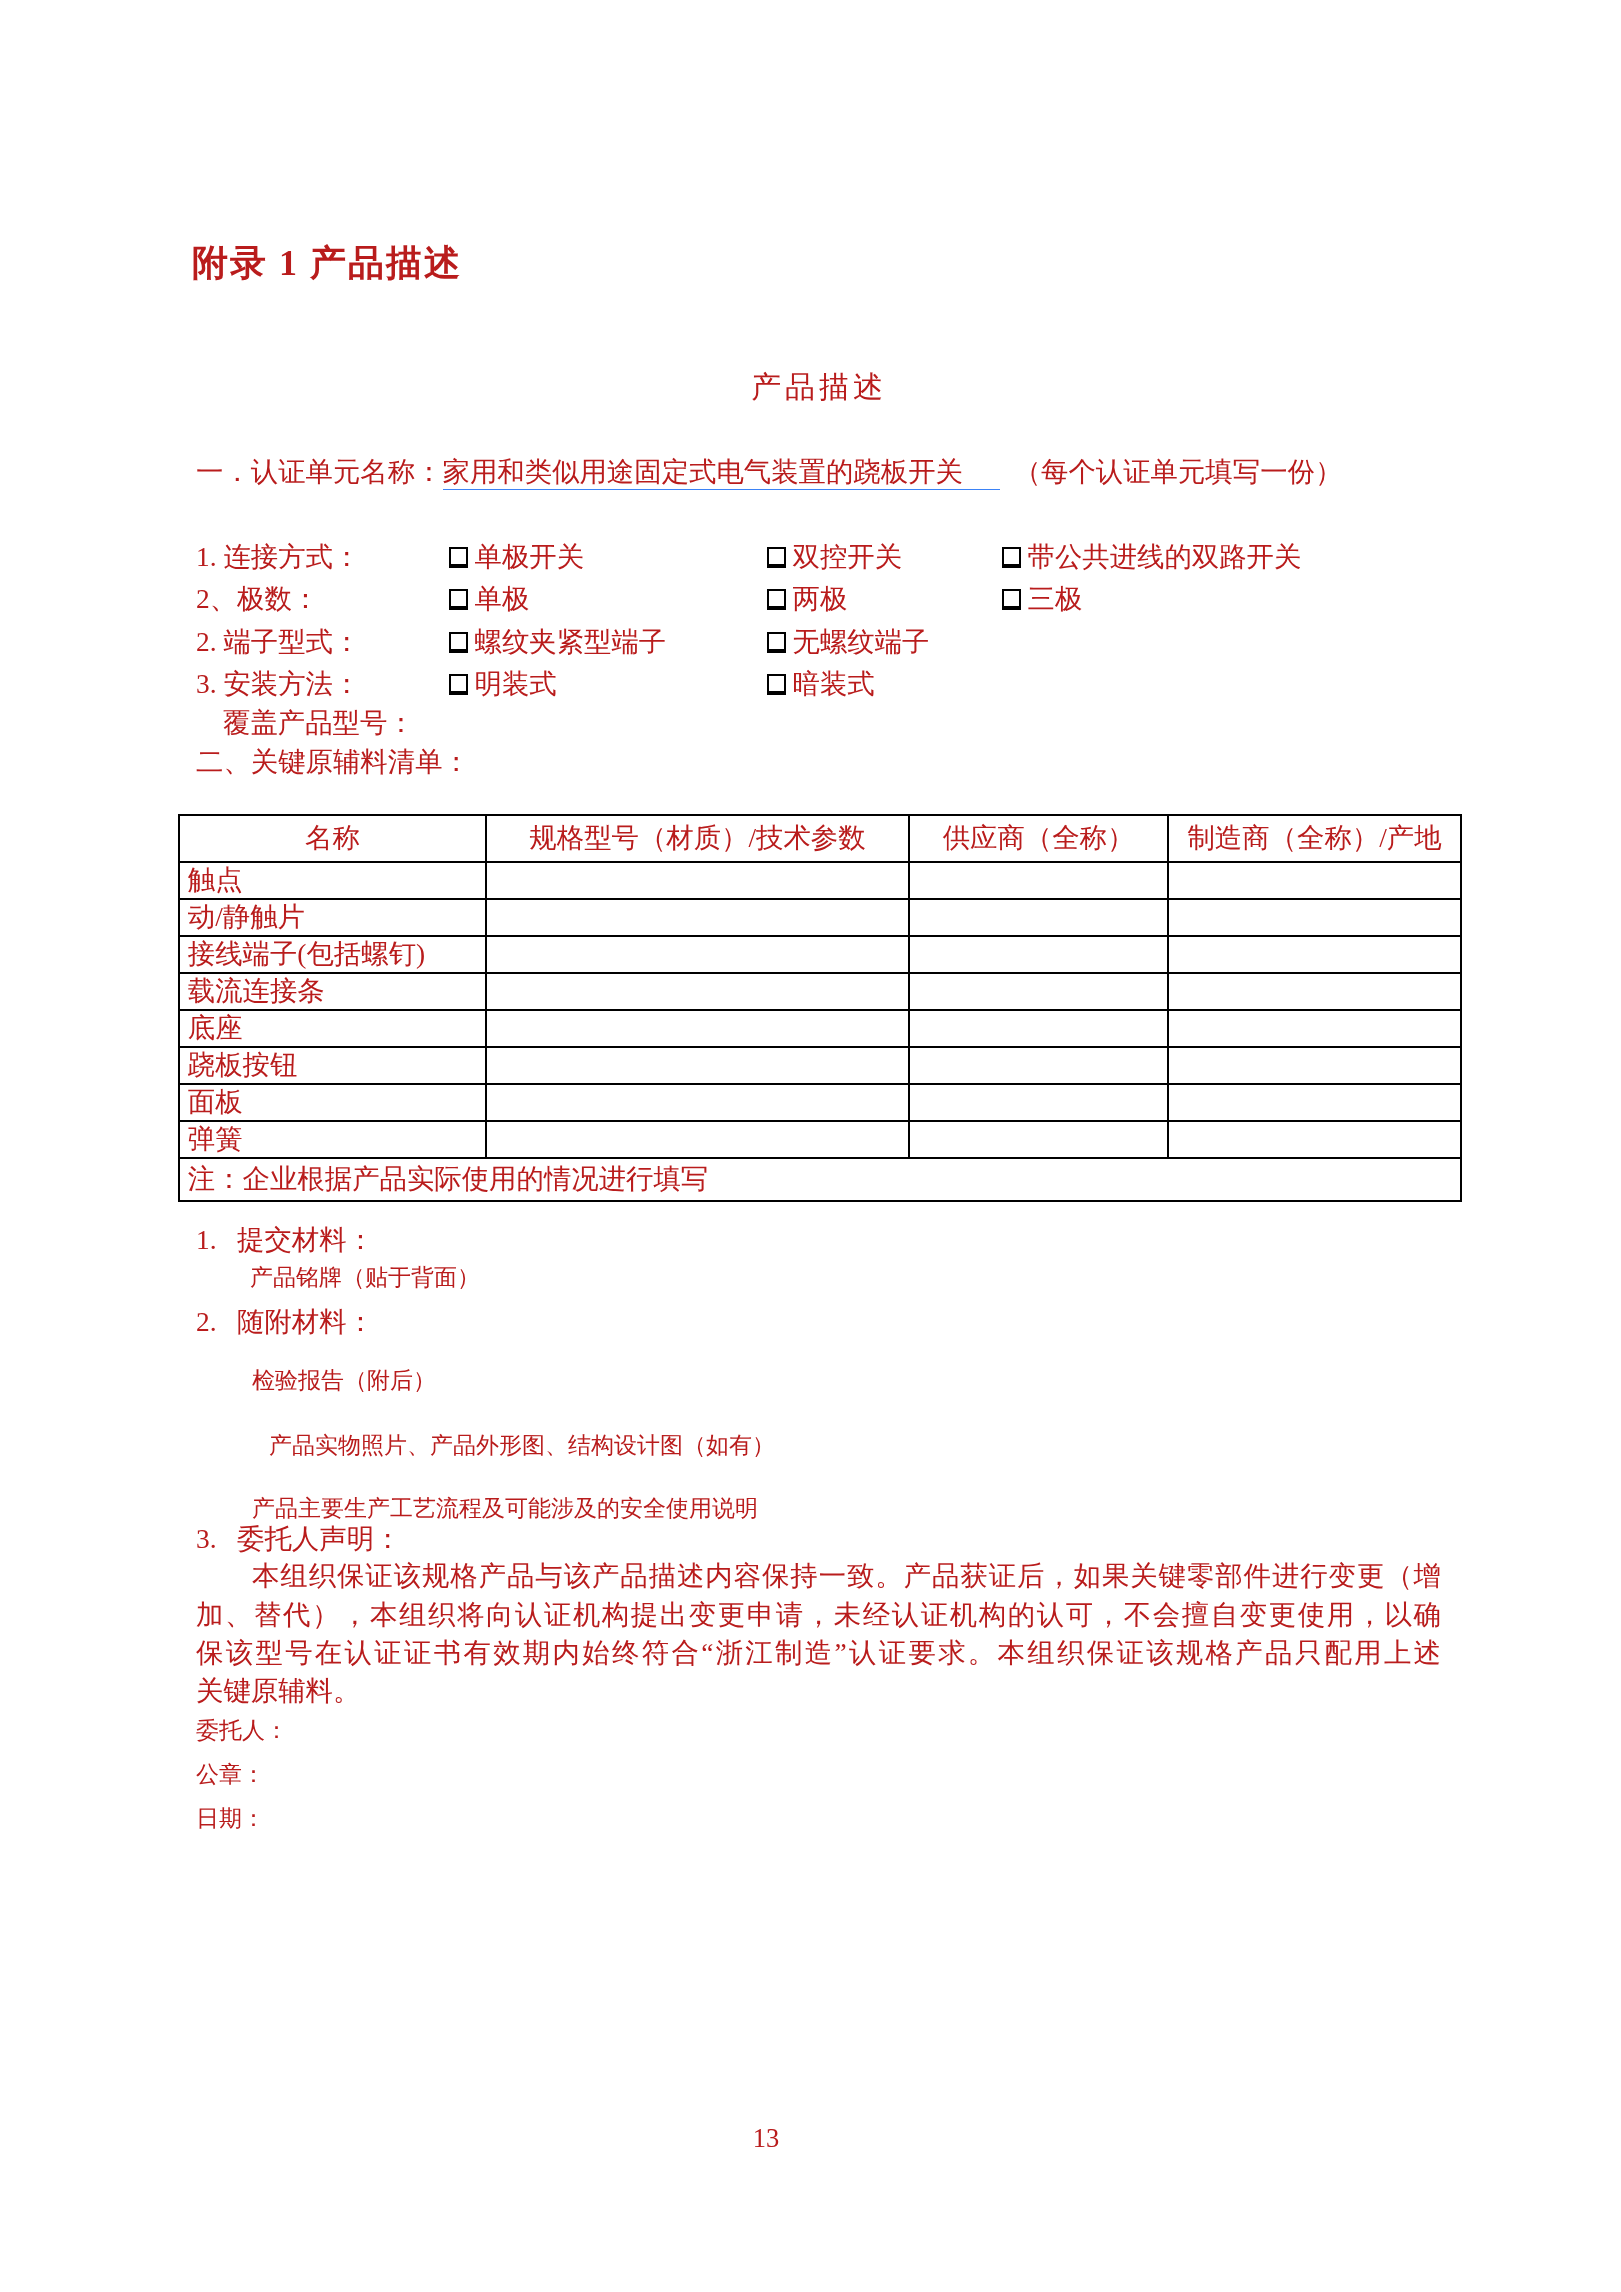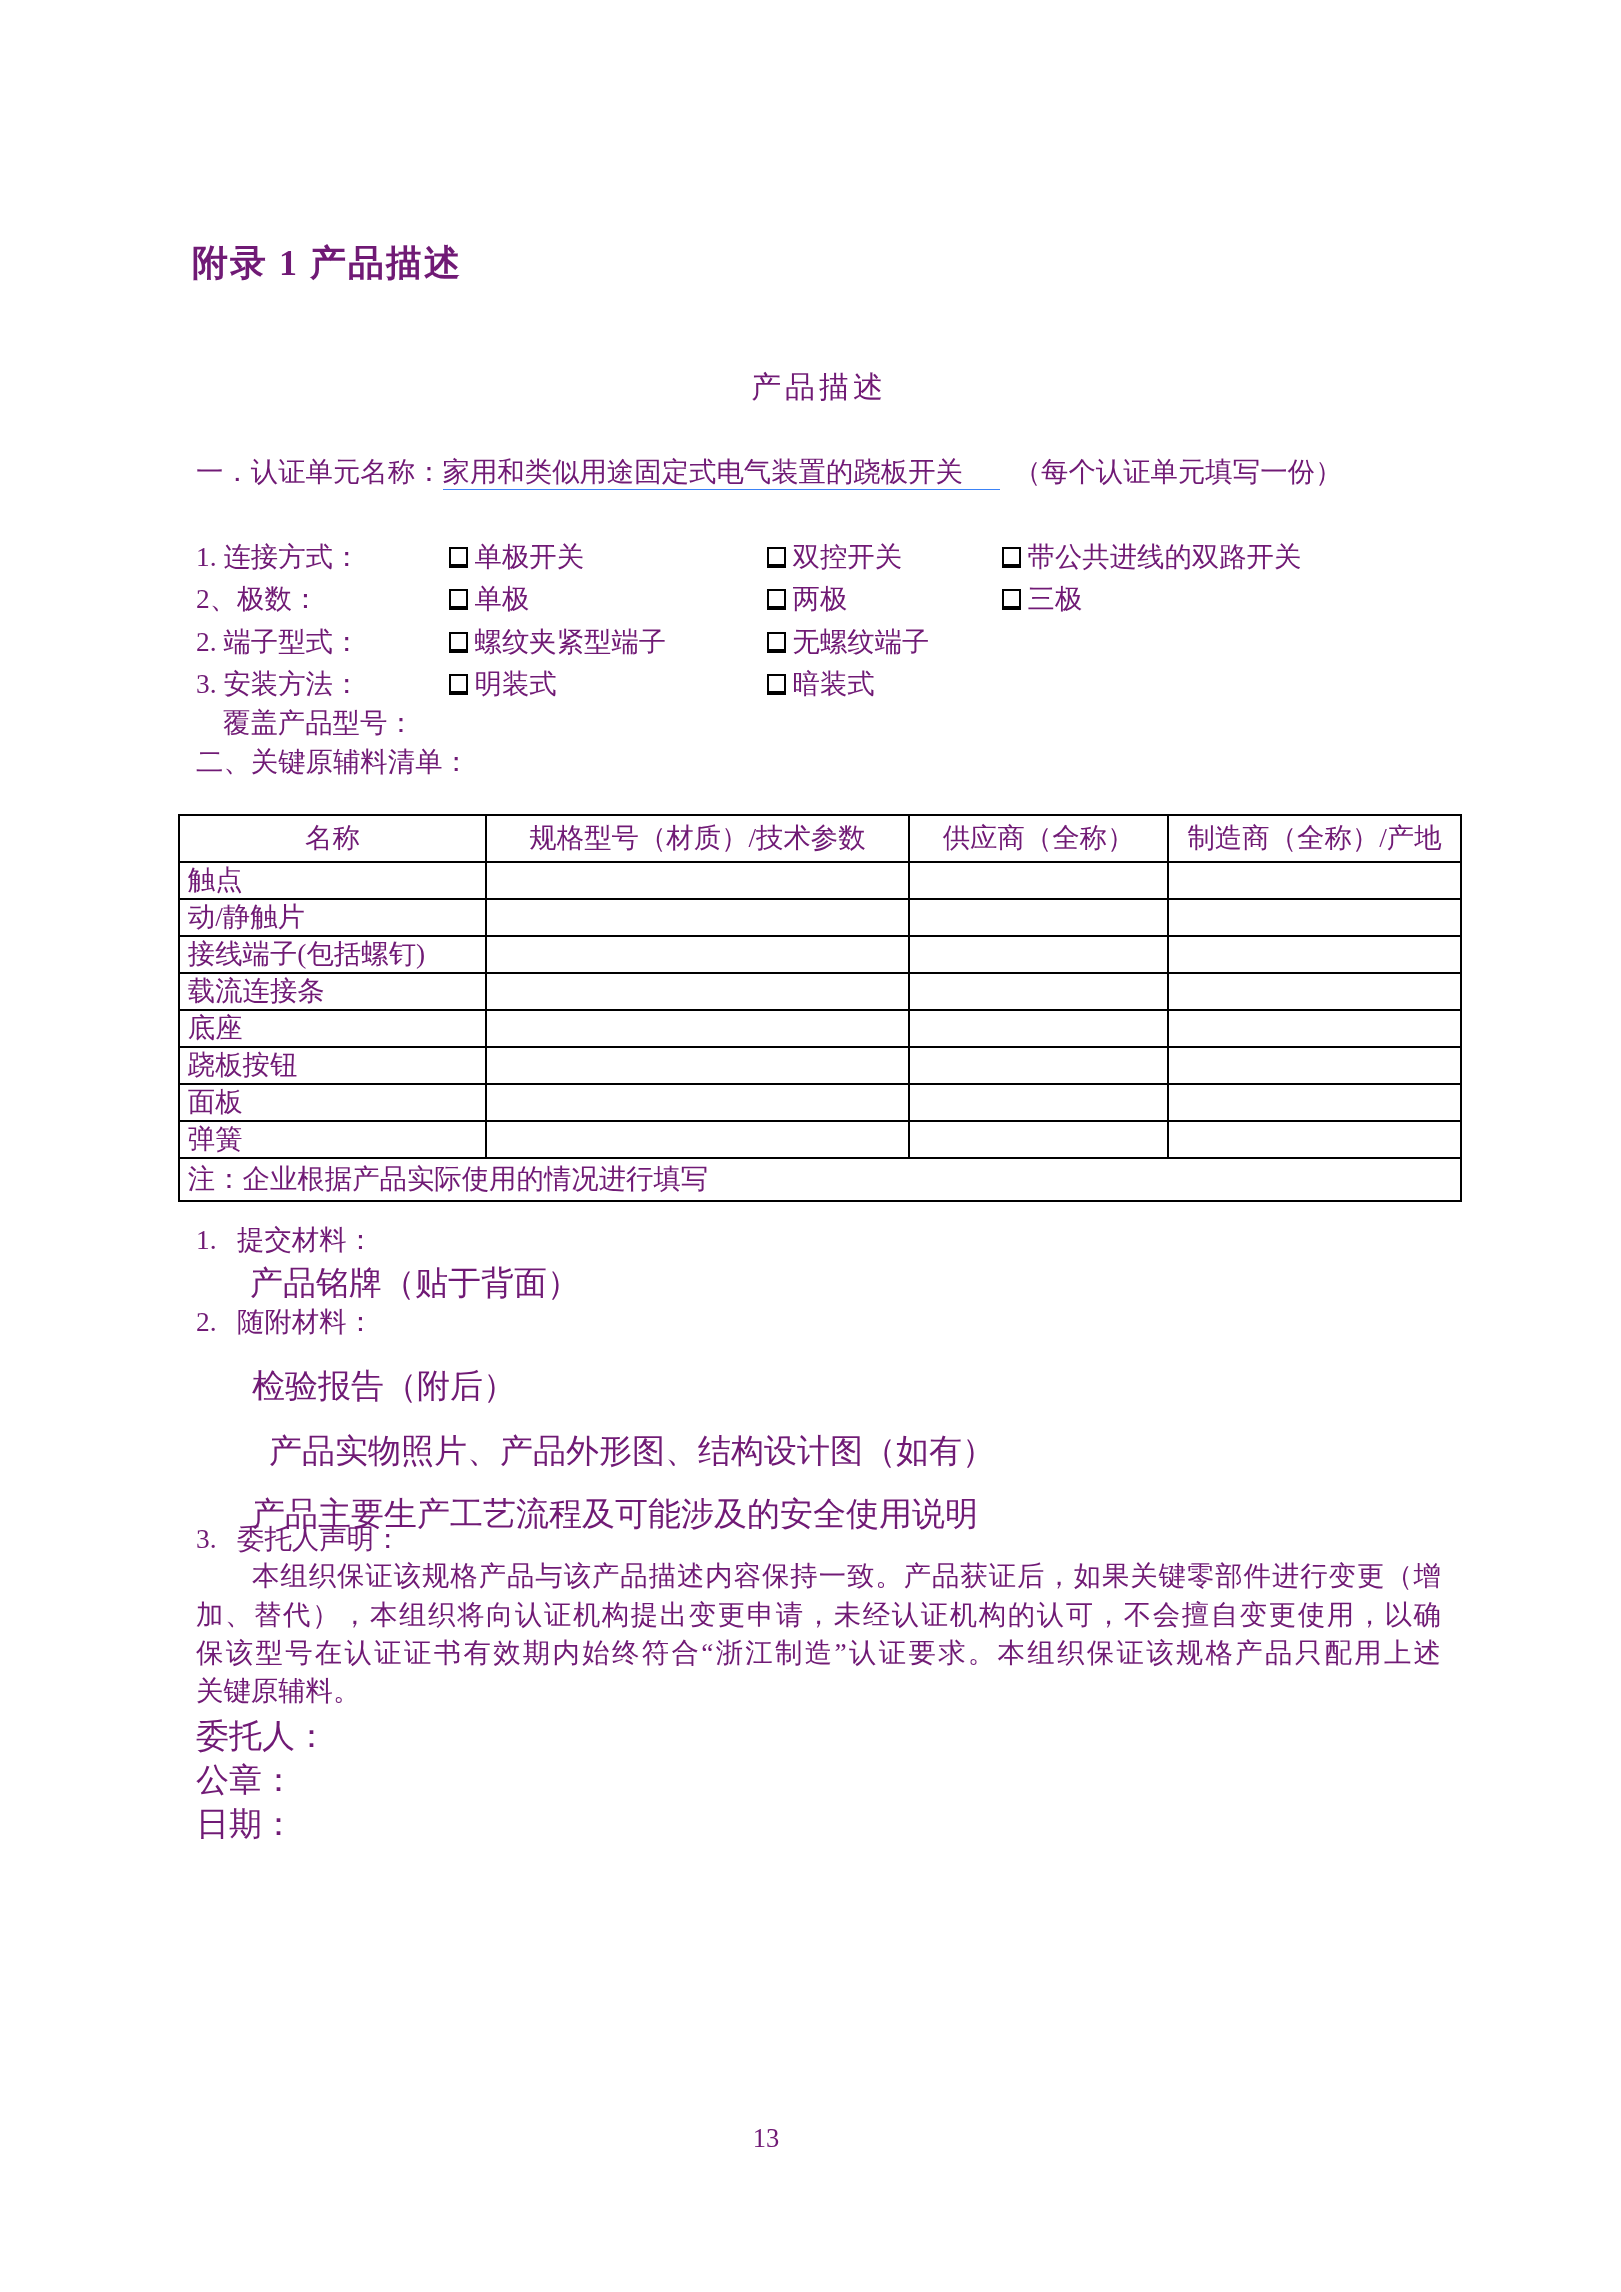--- a/index.html
+++ b/index.html
@@ -1,20 +1,20 @@
 <!DOCTYPE html>
 <html><head>
 <meta charset="utf-8">
 <style>
   html,body{margin:0;padding:0;background:#ffffff;}
   .page{
     position:relative;
     width:1621px;height:2293px;
     background:#ffffff;
-    color:#701a75;
+    color:#b91c1c;
     font-family:"Liberation Serif","DejaVu Serif",serif;
     overflow:hidden;
     line-height:1.15;
   }
   .abs{position:absolute;}
   .appendix-title{
     left:192px;top:243px;
     font-size:36px;font-weight:700;letter-spacing:2px;
   }
   .doc-title{
@@ -52,21 +52,21 @@
   table.materials th,table.materials td{
     border:2px solid #000;
     font-size:27.4px;font-weight:400;
     padding:0 7.8px;
     overflow:hidden;white-space:nowrap;
   }
   table.materials th{height:45px;text-align:center;padding:0 14px;}
   table.materials td{height:35px;text-align:left;}
   table.materials td.note-cell{height:41px;}
   .num-item{font-size:27.4px;white-space:pre-wrap;}
-  .plain-item{font-size:33px;white-space:pre-wrap;}
+  .plain-item{font-size:23px;white-space:pre-wrap;}
   .decl-line{
     left:196px;width:1245px;font-size:27.4px;
     text-align:justify;text-align-last:justify;
   }
   .decl-line.first{text-indent:56px;}
   .decl-line.last{text-align:left;text-align-last:left;}
   .page-number{left:178px;top:2123px;width:1176px;font-size:26.5px;text-align:center;}
 </style>
 </head>
 <body>

